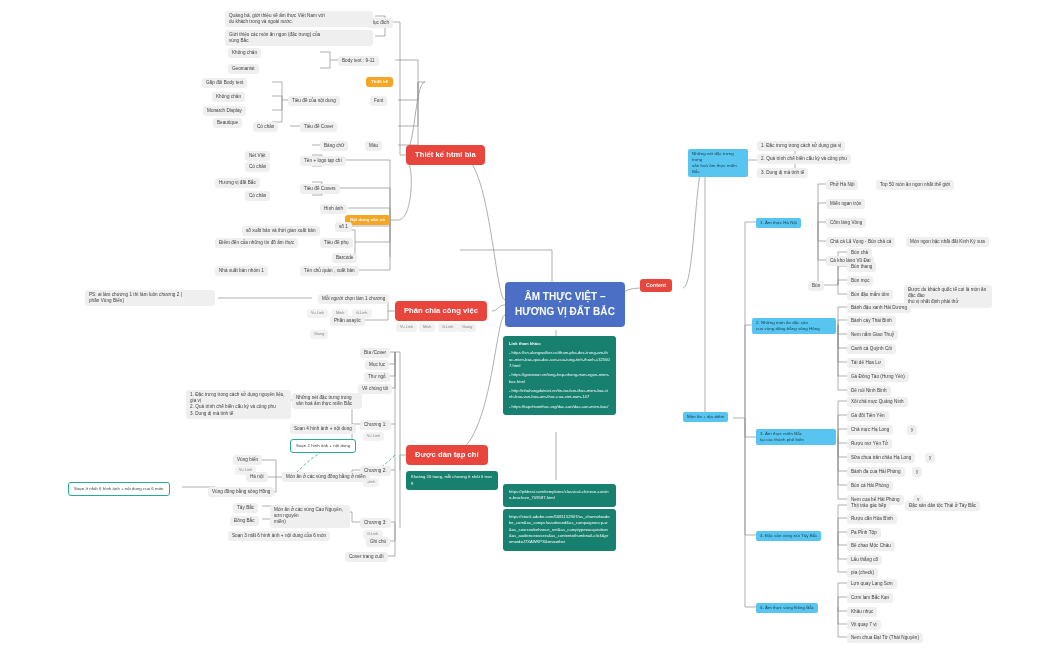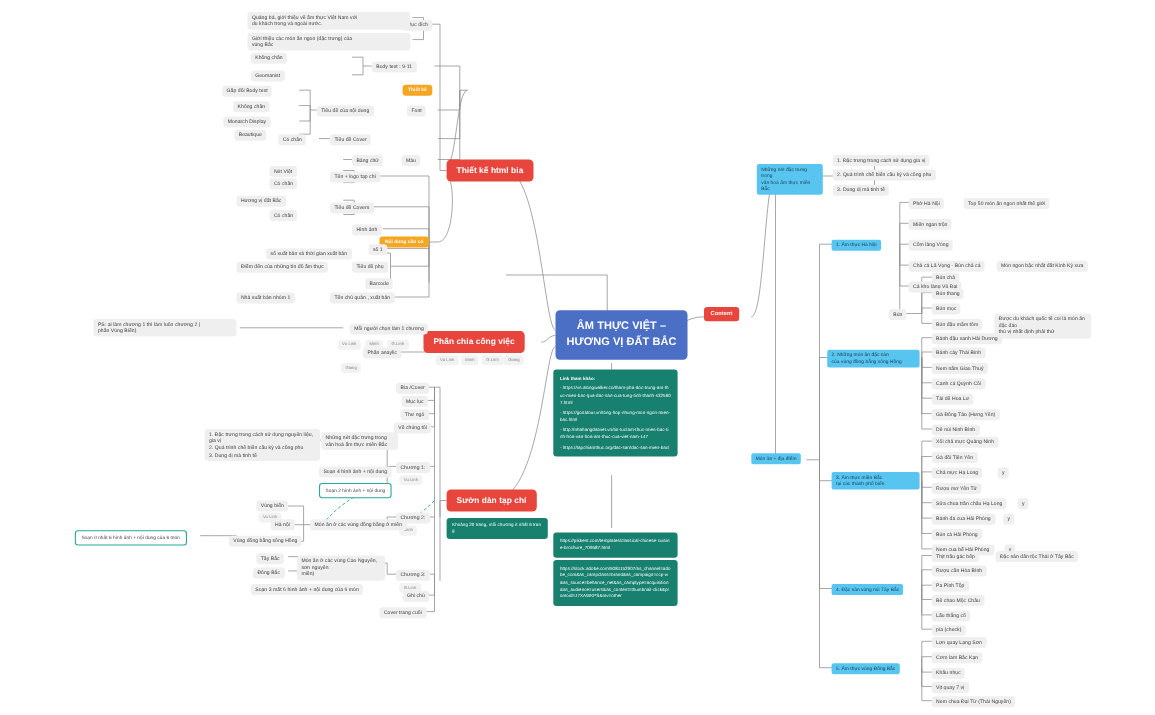--- a/index.html
+++ b/index.html
@@ -177,22 +177,22 @@
       <path d="M340,443 C310,455 300,470 292,477"></path>
       <path d="M395,455 C385,465 378,470 372,472"></path>
     </g>
   </svg>
 
   <div class="node blue-fill" style="left:505px; top:282px; width:120px;">ÂM THỰC VIỆT –
 HƯƠNG VỊ ĐẤT BẮC</div>
 
   <div class="node red-small" style="left:640px; top:279px;">Content</div>
   <div class="node red-fill" style="left:406px; top:145px;">Thiết kế html bia</div>
-  <div class="node red-fill" style="left:385px; top:301px;">Phân chia công việc</div>
-  <div class="node red-fill" style="left:406px; top:445px;">Sườn dàn tạp chí</div>
+  <div class="node red-fill" style="left:395px; top:301px;">Phân chia công việc</div>
+  <div class="node red-fill" style="left:406px; top:445px;">Được dàn tạp chí</div>
 
   <div class="node orange-fill" style="left:366px; top:77px;">Thiết kế</div>
   <div class="node orange-fill" style="left:345px; top:215px;">Nội dung cần có</div>
 
   <div class="node" style="left:366px; top:18px;">Mục đích</div>
   <div class="node" style="left:225px; top:11px; width:148px;">Quảng bá, giới thiệu về ẩm thực Việt Nam với
 du khách trong và ngoài nước.</div>
   <div class="node" style="left:225px; top:30px; width:148px;">Giới thiệu các món ăn ngon (đặc trưng) của
 vùng Bắc</div>
 

